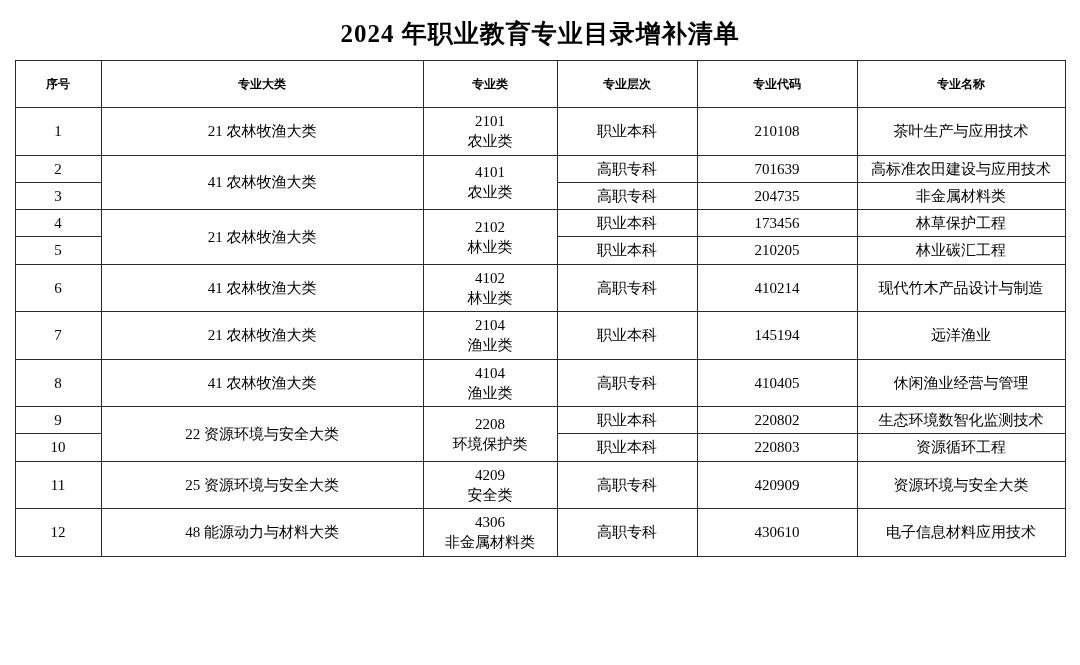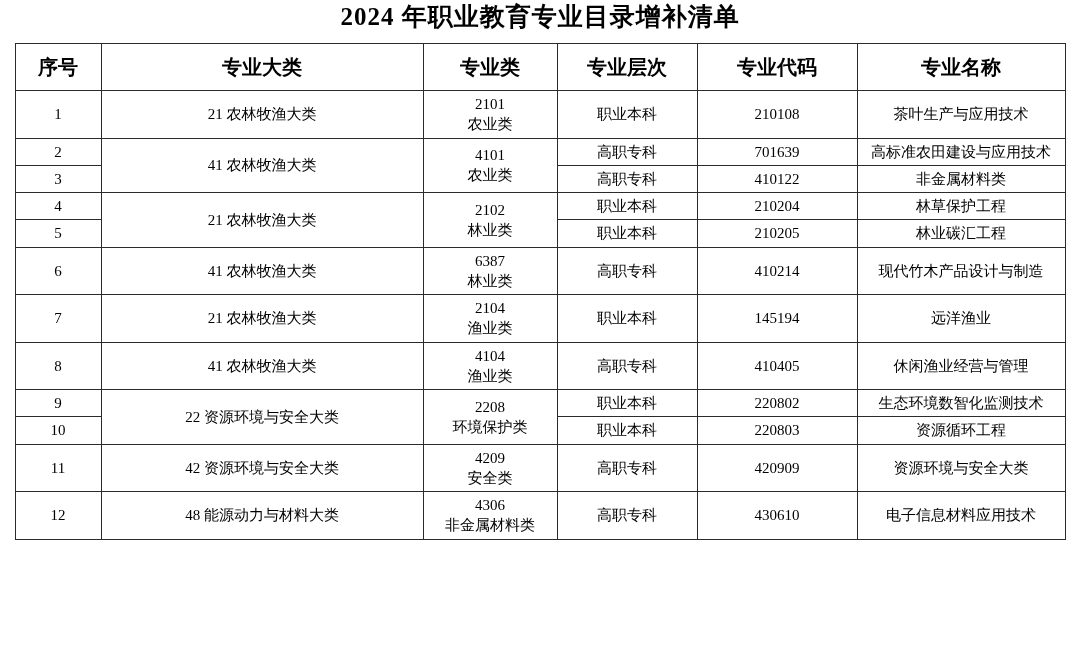--- a/index.html
+++ b/index.html
@@ -18,21 +18,21 @@
     width: 1080px;
     height: 665px;
     position: relative;
     box-sizing: border-box;
   }
   .doc-title {
     text-align: center;
     font-size: 25px;
     font-weight: bold;
     letter-spacing: 1px;
-    padding-top: 0;
+    padding-top: 17px;
     padding-bottom: 10px;
     font-family: "Liberation Serif", "DejaVu Serif", serif;
   }
   table.catalog {
     border-collapse: collapse;
     width: 1050px;
     margin: 0 auto;
     table-layout: fixed;
   }
   table.catalog th,
@@ -42,21 +42,21 @@
     vertical-align: middle;
     font-size: 15px;
     line-height: 1.35;
     padding: 3px 4px;
     font-family: "Liberation Serif", "DejaVu Serif", serif;
     word-break: break-all;
   }
   table.catalog thead th {
     font-weight: bold;
     height: 40px;
-    font-size: 20px;
+    font-size: 12px;
   }
   .col-0 { width: 86px; }
   .col-1 { width: 322px; }
   .col-2 { width: 134px; }
   .col-3 { width: 140px; }
   .col-4 { width: 160px; }
   .col-5 { width: 208px; }
 
   td.num, td.level, td.code {
     font-size: 15px;
@@ -122,48 +122,48 @@
           <span class="two-line">农业类</span>
         </td>
         <td class="level">高职专科</td>
         <td class="code">701639</td>
         <td class="name">高标准农田建设与应用技术</td>
       </tr>
 
       <tr>
         <td class="num">3</td>
         <td class="level">高职专科</td>
-        <td class="code">410122</td>
+        <td class="code">204735</td>
         <td class="name">非金属材料类</td>
       </tr>
 
       <tr>
         <td class="num">4</td>
         <td class="major-group" rowspan="2">21 农林牧渔大类</td>
         <td class="major-class" rowspan="2">
           <span class="two-line">2102</span>
           <span class="two-line">林业类</span>
         </td>
         <td class="level">职业本科</td>
-        <td class="code">210204</td>
+        <td class="code">173456</td>
         <td class="name">林草保护工程</td>
       </tr>
 
       <tr>
         <td class="num">5</td>
         <td class="level">职业本科</td>
         <td class="code">210205</td>
         <td class="name">林业碳汇工程</td>
       </tr>
 
       <tr>
         <td class="num">6</td>
         <td class="major-group">41 农林牧渔大类</td>
         <td class="major-class">
-          <span class="two-line">6387</span>
+          <span class="two-line">4102</span>
           <span class="two-line">林业类</span>
         </td>
         <td class="level">高职专科</td>
         <td class="code">410214</td>
         <td class="name">现代竹木产品设计与制造</td>
       </tr>
 
       <tr>
         <td class="num">7</td>
         <td class="major-group">21 农林牧渔大类</td>
@@ -202,21 +202,21 @@
 
       <tr>
         <td class="num">10</td>
         <td class="level">职业本科</td>
         <td class="code">220803</td>
         <td class="name">资源循环工程</td>
       </tr>
 
       <tr>
         <td class="num">11</td>
-        <td class="major-group">42 资源环境与安全大类</td>
+        <td class="major-group">25 资源环境与安全大类</td>
         <td class="major-class">
           <span class="two-line">4209</span>
           <span class="two-line">安全类</span>
         </td>
         <td class="level">高职专科</td>
         <td class="code">420909</td>
         <td class="name">资源环境与安全大类</td>
       </tr>
 
       <tr>

